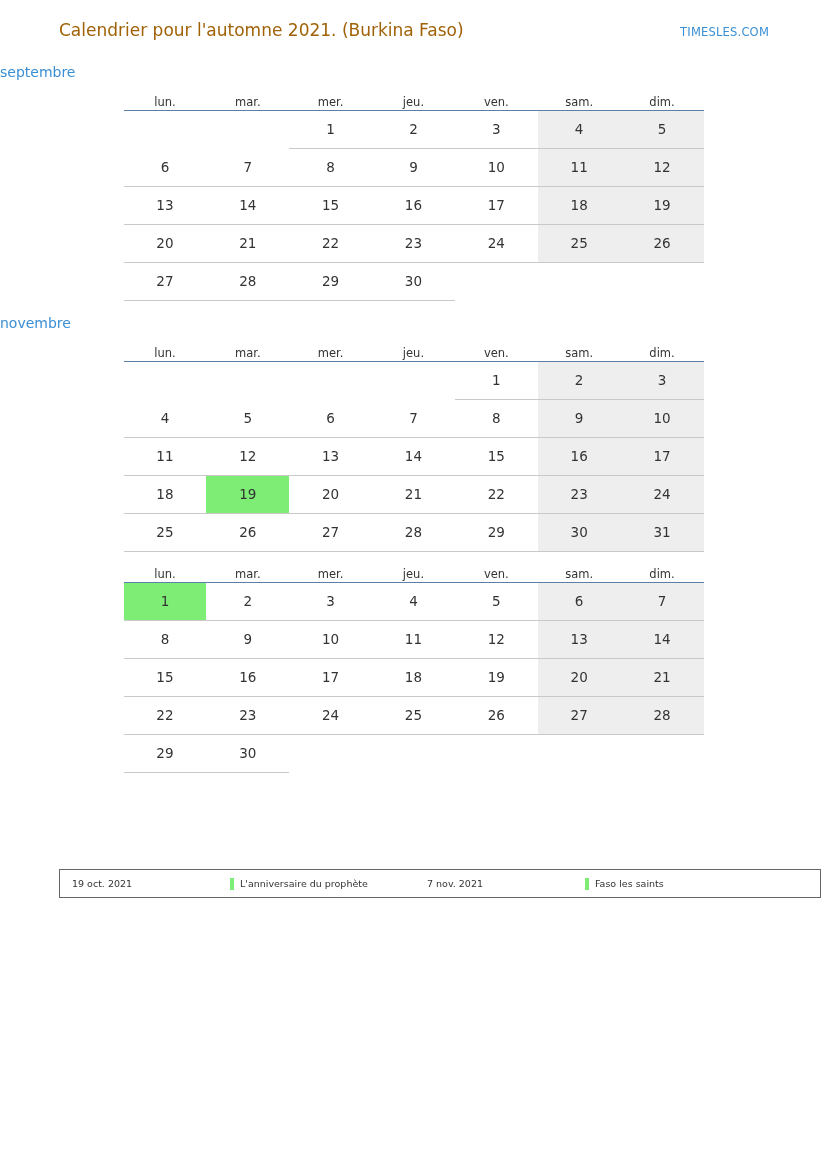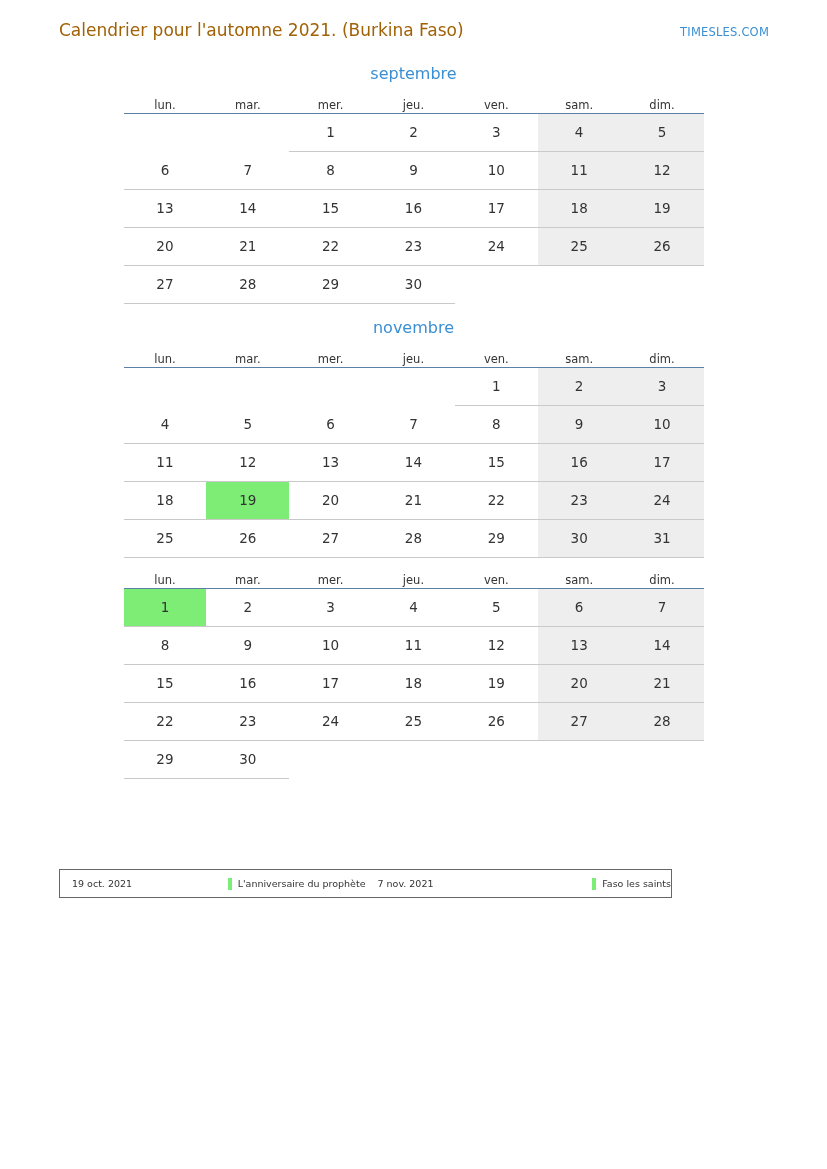--- a/index.html
+++ b/index.html
@@ -49,22 +49,22 @@
     position: absolute;
     top: 64px;
     left: 0;
     width: 827px;
   }
   .month {
     width: 827px;
     margin-bottom: 14px;
   }
   .month-name {
-    text-align: center;
-    font-size: 16px;
+    text-align: left;
+    font-size: 14px;
     color: #3a8fd4;
     margin-bottom: 14px;
   }
   table.cal {
     border-collapse: collapse;
     margin: 0 auto;
     width: 580px;
     table-layout: fixed;
   }
   table.cal th {
@@ -89,21 +89,21 @@
   table.cal td.weekend {
     background: #eeeeee;
   }
   table.cal td.holiday {
     background: #7ded76;
   }
   .legend {
     position: absolute;
     left: 59px;
     top: 869px;
-    width: 613px;
+    width: 762px;
     height: 29px;
     border: 1px solid #666666;
     box-sizing: border-box;
   }
   .legend-row {
     display: flex;
     align-items: center;
     height: 100%;
     font-size: 9.5px;
     color: #333333;
@@ -117,21 +117,20 @@
     width: 4px;
     height: 12px;
     background: #7ded76;
     margin-right: 6px;
     flex: 0 0 auto;
   }
   .legend-label {
     width: 185px;
     display: flex;
     align-items: center;
-    justify-content: flex-end;
   }
 </style>
 </head>
 <body>
 
 <div class="page">
 
   <div class="header">
     <div class="doc-title">Calendrier pour l'automne 2021. (Burkina Faso)</div>
     <div class="brand">TIMESLES.COM</div>

